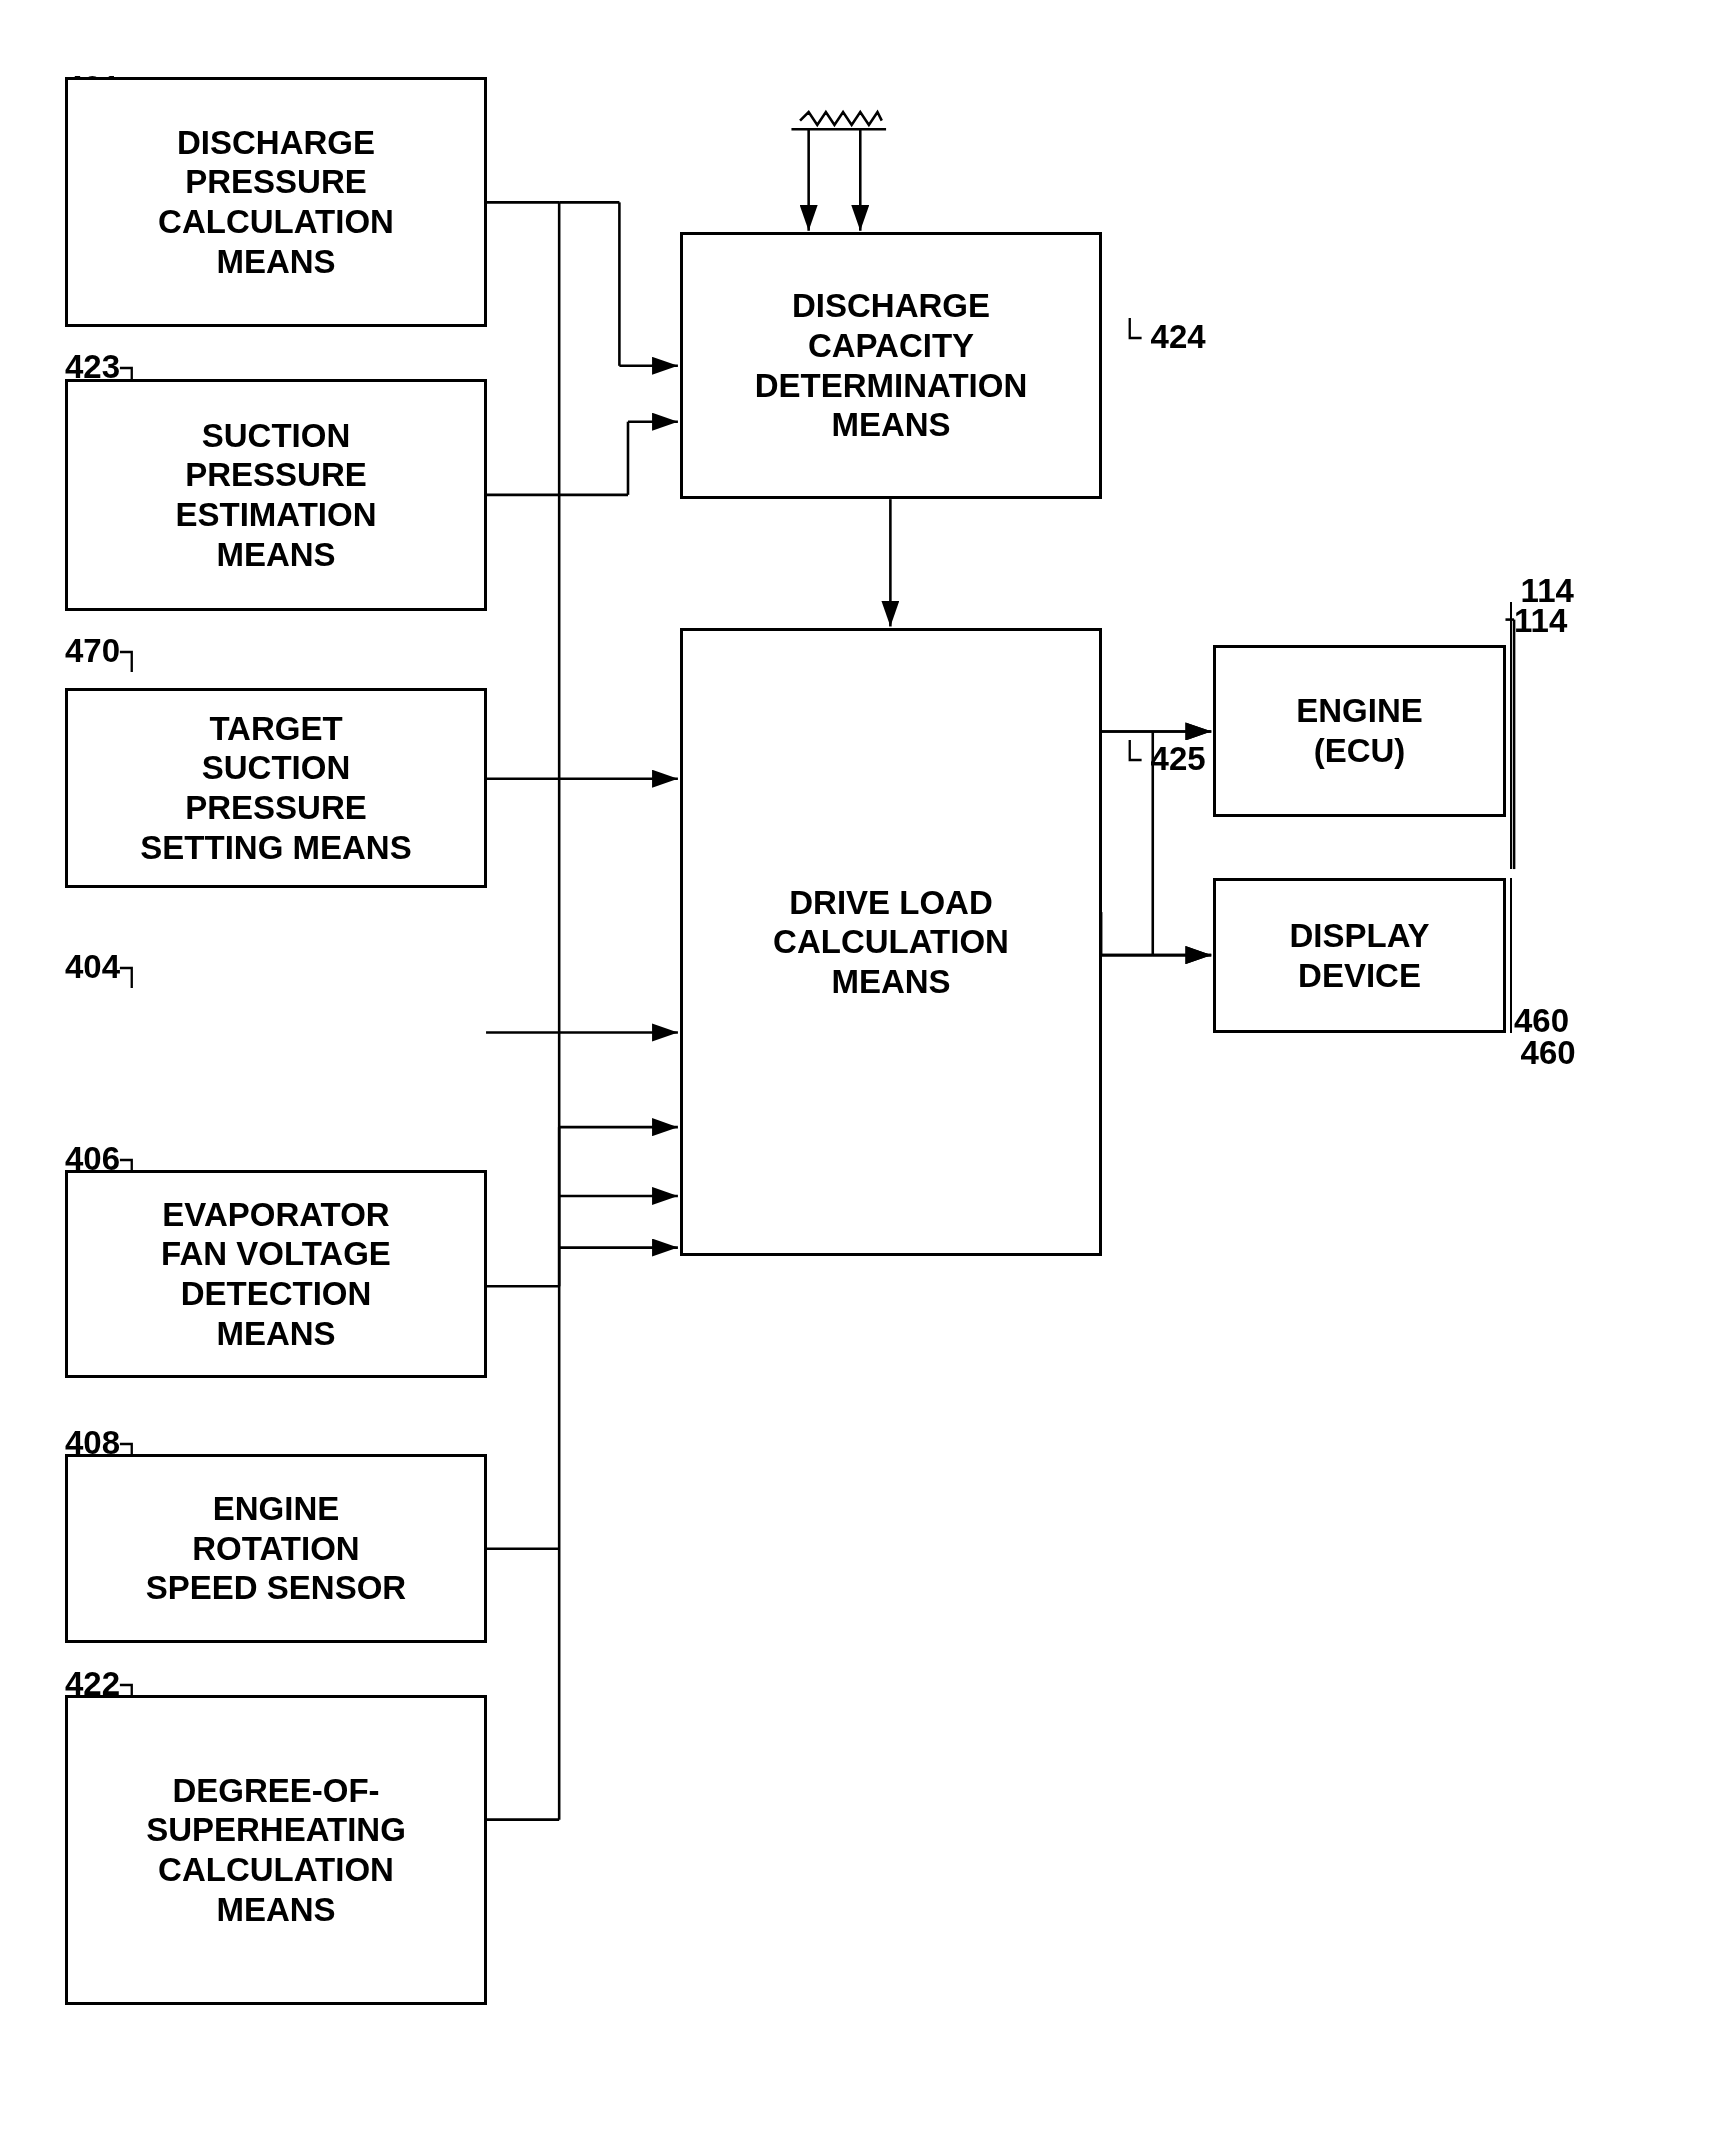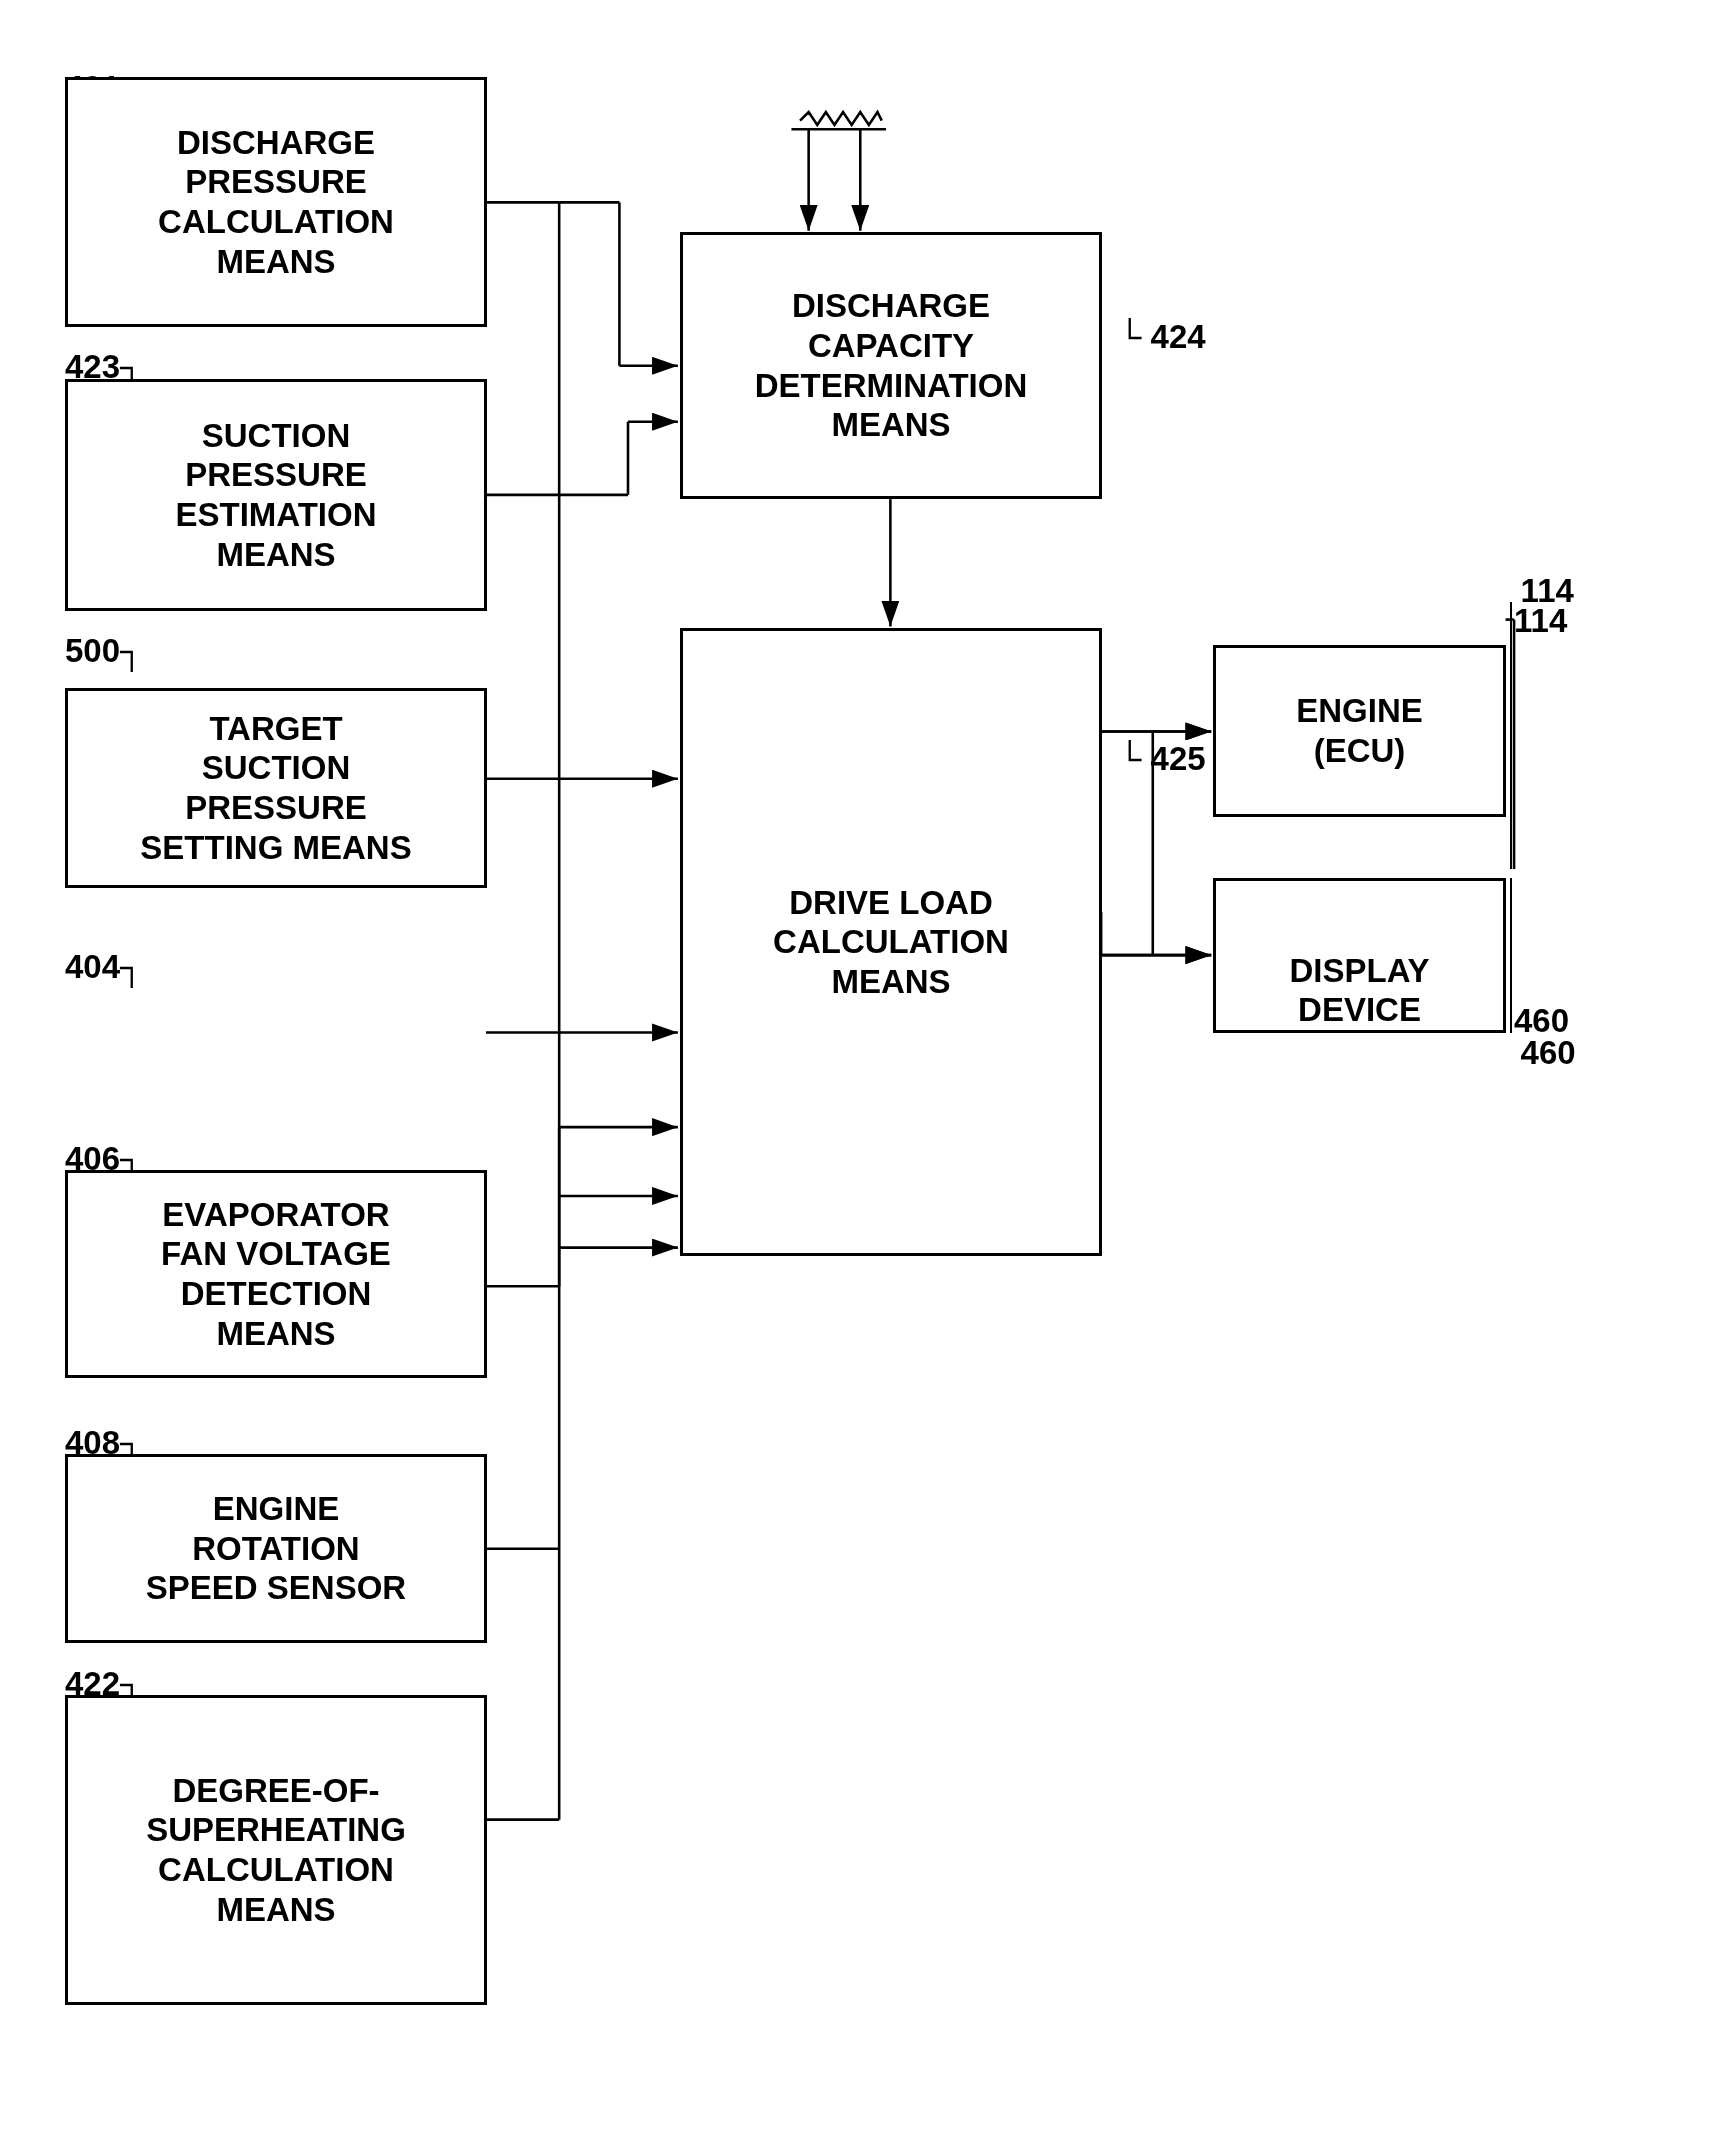--- a/index.html
+++ b/index.html
@@ -57,21 +57,21 @@
   </style>
 </head>
 <body>
 
 <div class="diagram-container">
 
   <div class="label" style="left:65px; top:47px;margin-top:22px;">421┐</div>
 
   <div class="label" style="left:65px; top:348px;">423┐</div>
 
-  <div class="label" style="left:65px; top:632px;">500┐</div>
+  <div class="label" style="left:65px; top:632px;">470┐</div>
 
   <div class="label" style="left:65px; top:916px;margin-top:32px;">404┐</div>
 
   <div class="label" style="left:65px; top:1140px;">406┐</div>
 
   <div class="label" style="left:65px; top:1424px;">408┐</div>
 
   <div class="label" style="left:65px; top:1665px;">422┐</div>
 
   <div class="label" style="left:1118px; top:318px;">└ 424</div>
@@ -112,21 +112,21 @@
   </div>
 
   <div class="block" style="left:680px; top:628px; width:422px; height:628px;">
     <span>DRIVE LOAD<br>CALCULATION<br>MEANS</span>
   </div>
 
   <div class="block" style="left:1213px; top:645px; width:293px; height:172px;">
     <span>ENGINE<br>(ECU)</span>
   </div>
 
-  <div class="block" style="left:1213px; top:878px; width:293px; height:155px;align-items:flex-end;">
+  <div class="block" style="left:1213px; top:878px; width:293px; height:155px;">
     <span>DISPLAY<br>DEVICE</span>
   </div>
 
   <svg class="connector-svg" viewBox="0 0 2011 2479" width="1730" height="2133">
     <defs>
       <marker id="arrowhead" markerWidth="10" markerHeight="7" refX="10" refY="3.5" orient="auto">
         <polygon points="0 0, 10 3.5, 0 7" fill="#000"></polygon>
       </marker>
       <marker id="arrowhead-down" markerWidth="10" markerHeight="7" refX="10" refY="3.5" orient="auto">
         <polygon points="0 0, 10 3.5, 0 7" fill="#000"></polygon>

